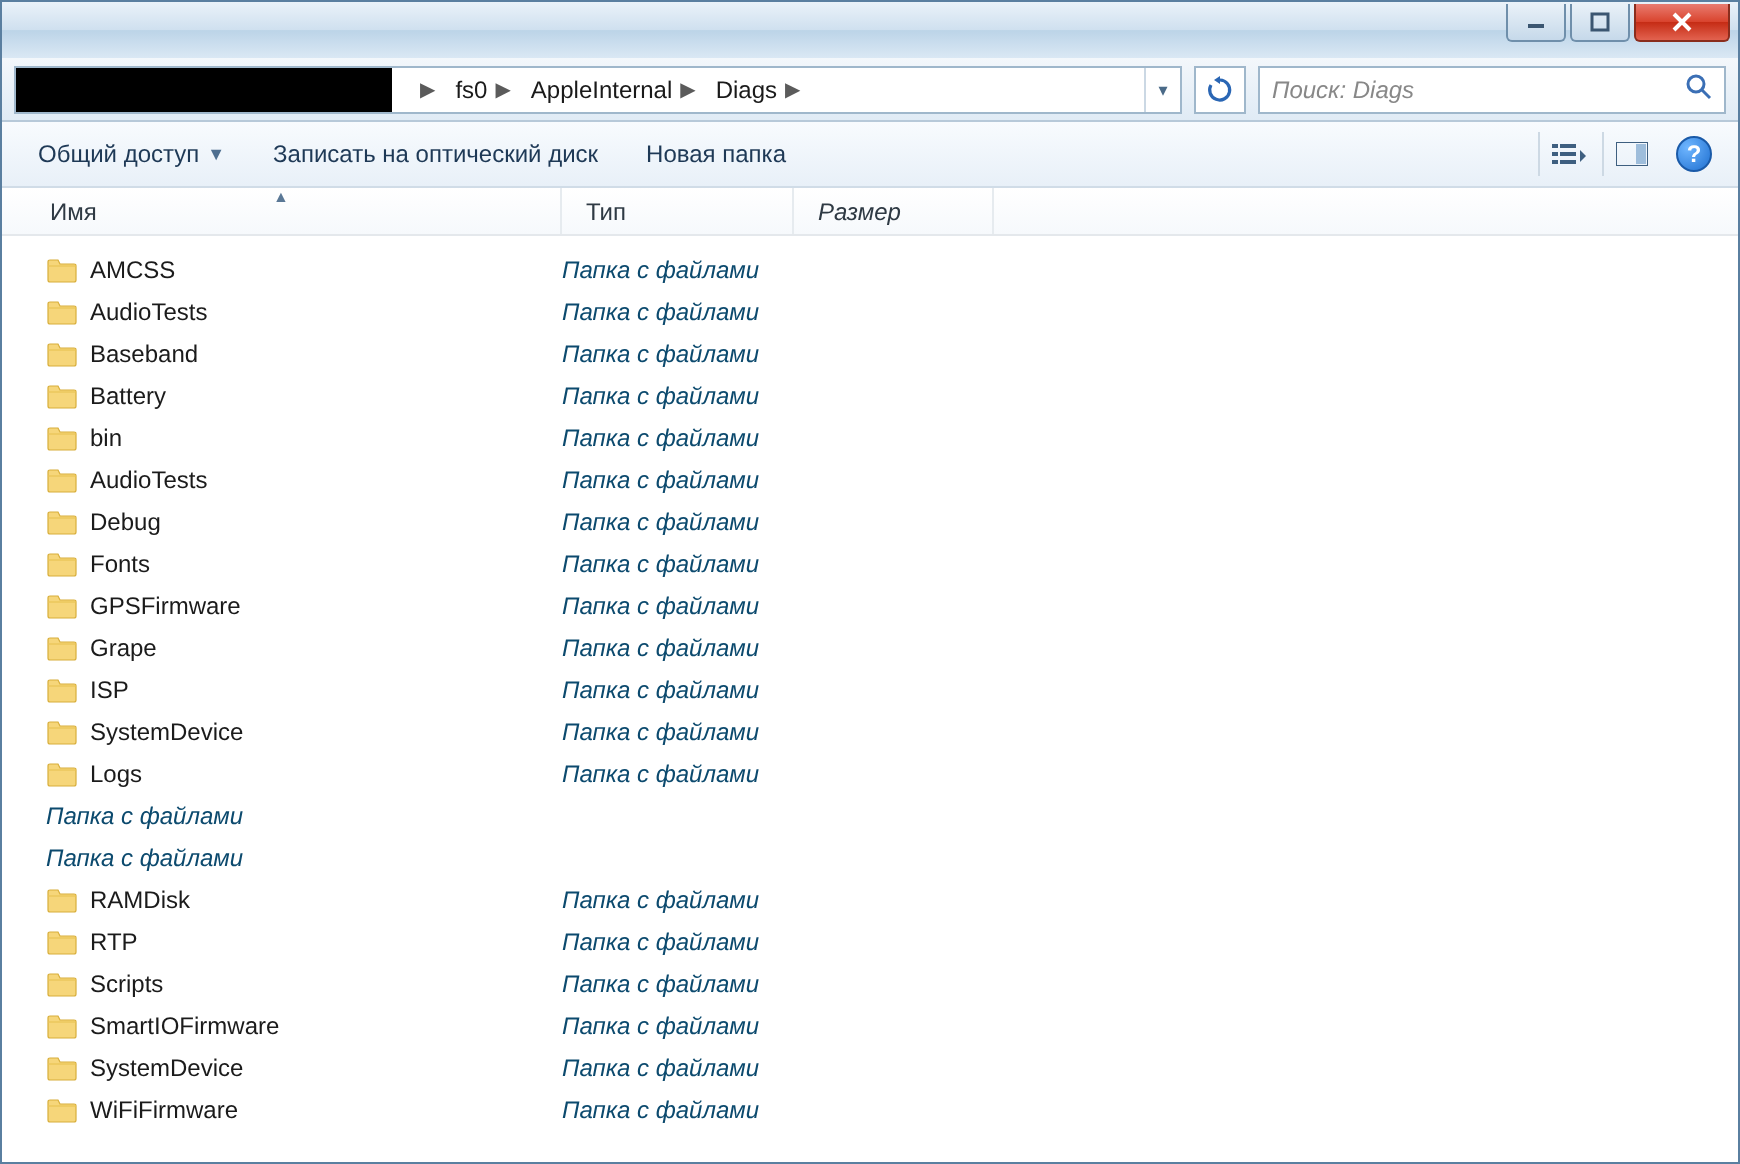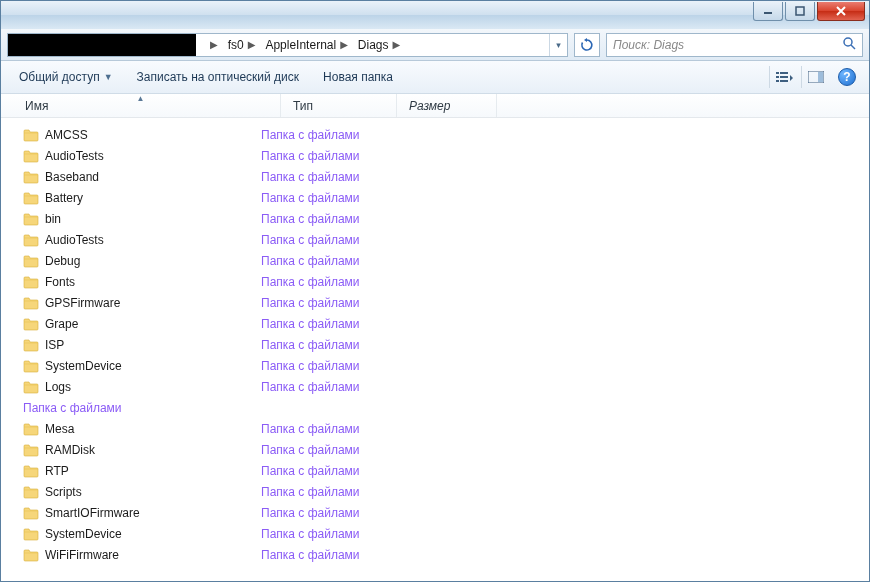--- a/index.html
+++ b/index.html
@@ -85,21 +85,21 @@
     color: #4a6a88;
   }
   .refresh-btn {
     width: 26px; height: 24px;
     border: 1px solid #9fb7cb;
     background: #fff;
     display:flex;align-items:center;justify-content:center;
     color: #2a66b4;
   }
   .searchbox {
-    width: 257px; height: 24px;
+    width: 234px; height: 24px;
     border: 1px solid #9fb7cb;
     background: #fff;
     display: flex; align-items: center;
     padding: 0 6px;
     color: #7d7d7d;
   }
   .searchbox input {
     flex:1; border:none; outline:none; font: inherit; color:#222;
   }
   .searchbox input::placeholder { color:#888; font-style: italic; }
@@ -163,25 +163,25 @@
   .filelist {
     flex:1; overflow:auto;
     padding: 6px 0;
   }
   .row {
     height: 21px;
     display:flex; align-items:center;
     padding-left: 22px;
   }
   .cell-name {
-    width: 238px;
+    width: 258px;
     display:flex; align-items:center; gap:6px;
     color:#1b1b1b;
   }
-  .cell-type { width: 116px; color:#8b5cf6; }
+  .cell-type { width: 116px; color:#0c4a6e;font-style:italic; }
   .cell-size { width: 100px; color:#5d5d5d; text-align:right; padding-right:10px;}
   .folder-icon {
     width:16px;height:14px;
     display:inline-block;
   }
   .folder-icon svg { display:block; }
 </style>
 </head>
 <body>
 
@@ -463,29 +463,20 @@
             <span>Logs</span>
           </div>
           <div class="cell-type">Папка с файлами</div>
           <div class="cell-size"></div>
         </div>
         <div class="row">
           <div class="cell-type">Папка с файлами</div>
           <div class="cell-size"></div>
         </div>
         <div class="row">
-          <div class="cell-name">
-            <span class="folder-icon">
-              <svg width="16" height="14" viewBox="0 0 16 14">
-  <path d="M1 3 L1 12 Q1 13 2 13 L14 13 Q15 13 15 12 L15 5 Q15 4 14 4 L7 4 L6 2 L2 2 Q1 2 1 3 Z" fill="#f6d67a" stroke="#d8ae3a" stroke-width="0.6"></path>
-  <path d="M1 5 L15 5" stroke="#e9c455" stroke-width="0.6"></path>
-</svg>
-            </span>
-            <span>Mesa</span>
-          </div>
           <div class="cell-type">Папка с файлами</div>
           <div class="cell-size"></div>
         </div>
         <div class="row">
           <div class="cell-name">
             <span class="folder-icon">
               <svg width="16" height="14" viewBox="0 0 16 14">
   <path d="M1 3 L1 12 Q1 13 2 13 L14 13 Q15 13 15 12 L15 5 Q15 4 14 4 L7 4 L6 2 L2 2 Q1 2 1 3 Z" fill="#f6d67a" stroke="#d8ae3a" stroke-width="0.6"></path>
   <path d="M1 5 L15 5" stroke="#e9c455" stroke-width="0.6"></path>
 </svg>

